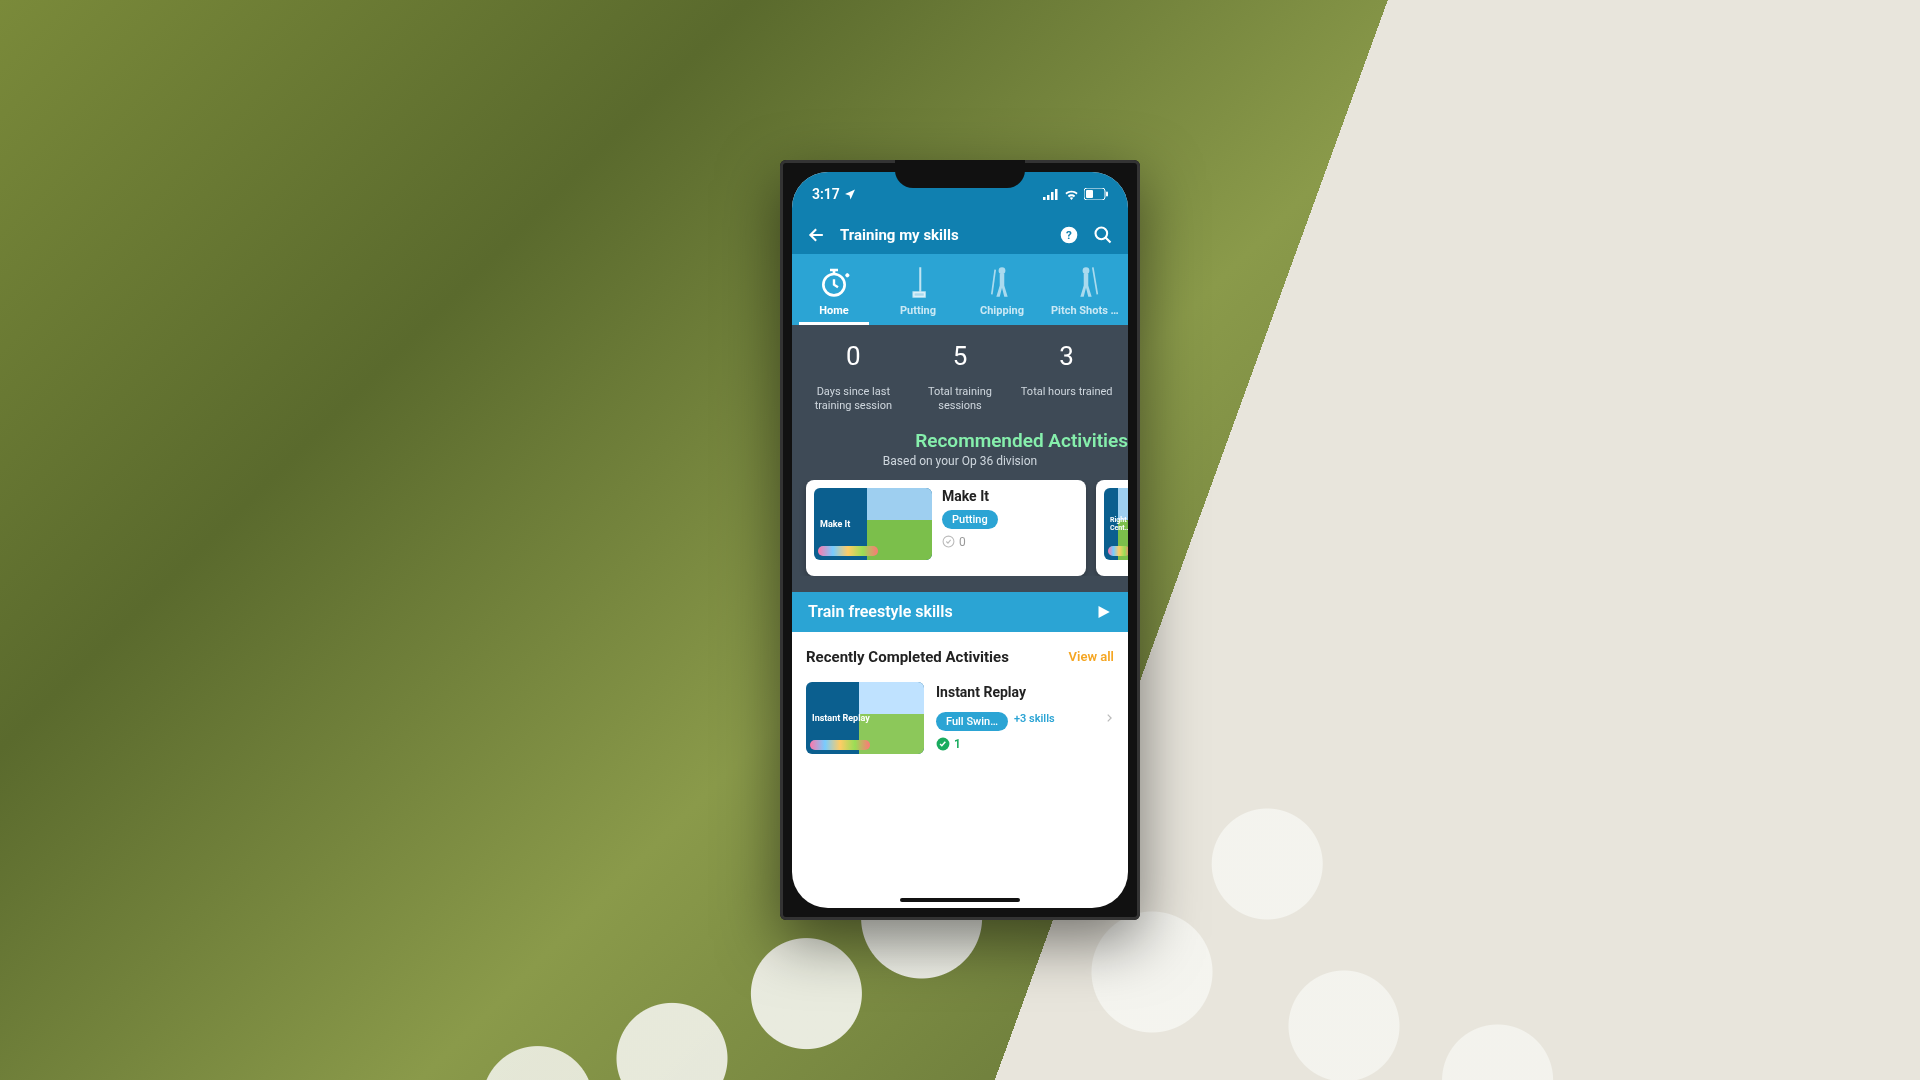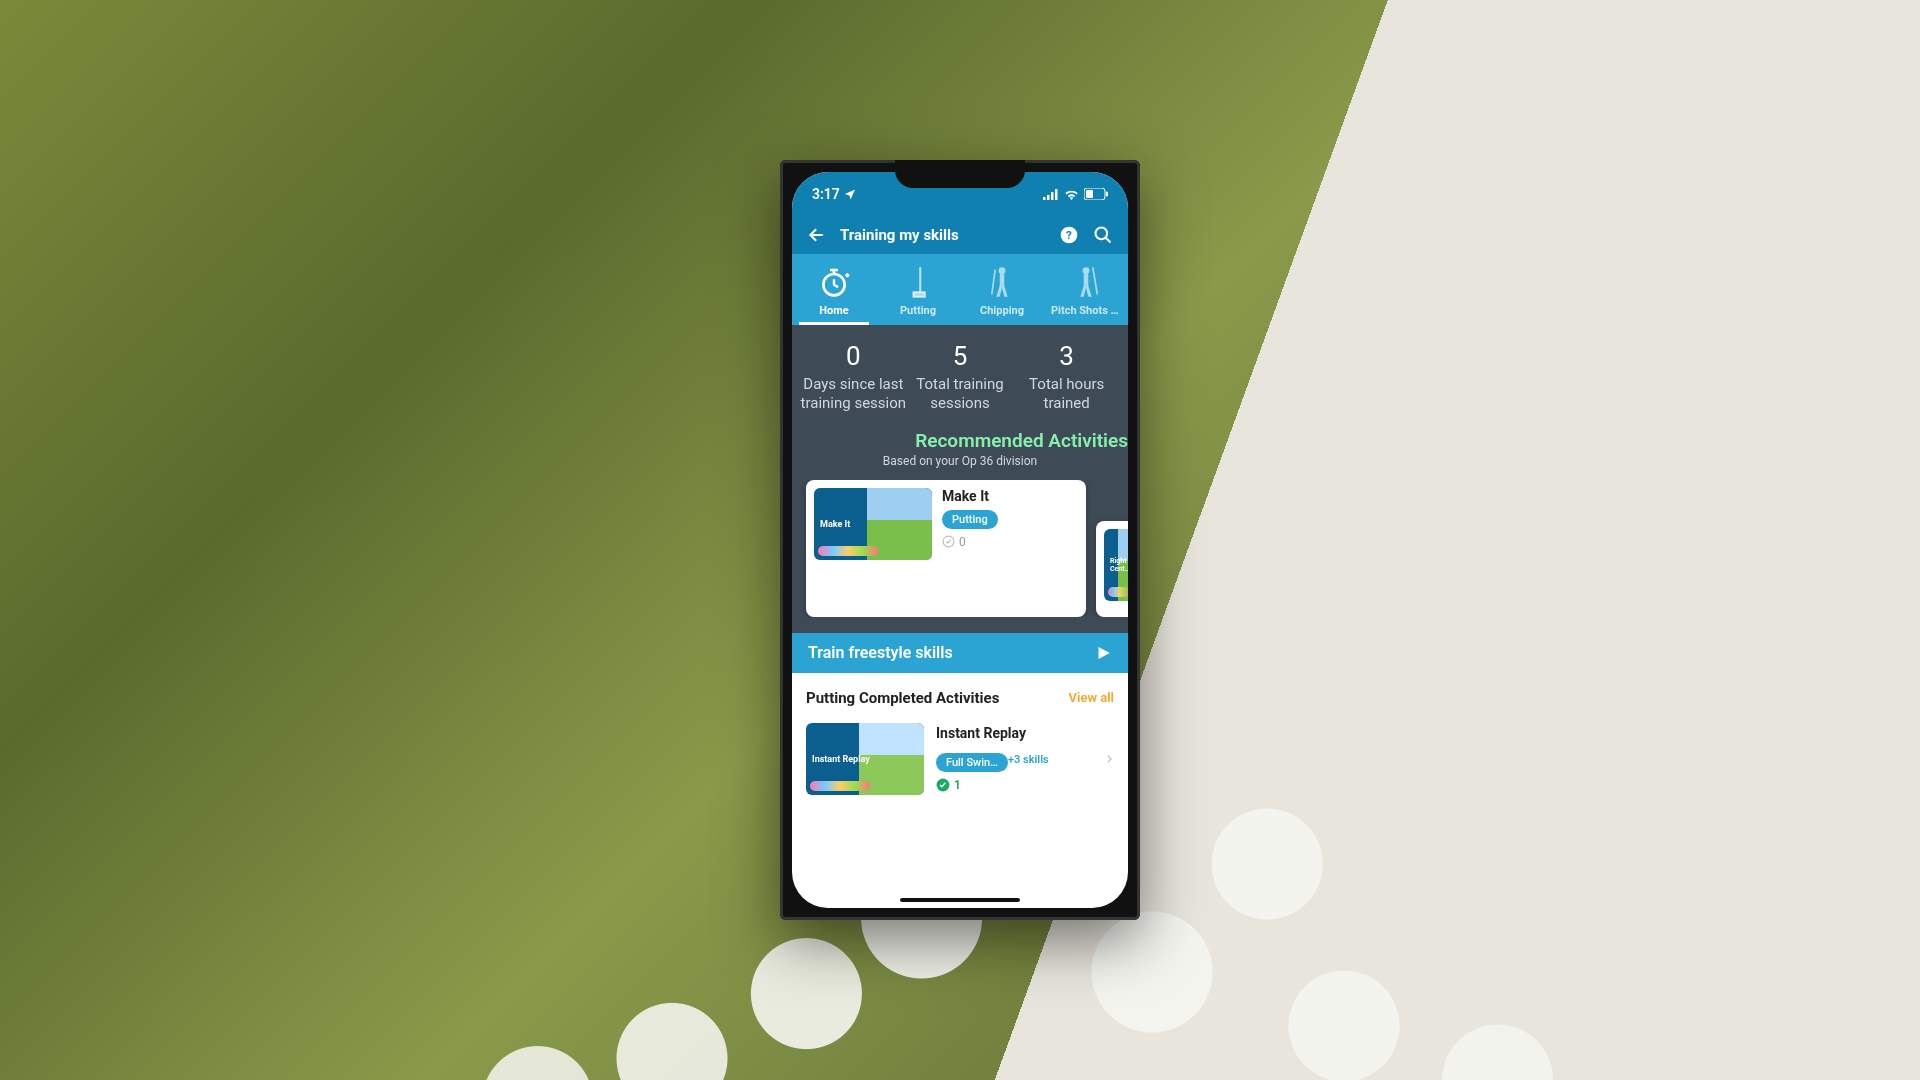--- a/index.html
+++ b/index.html
@@ -65,33 +65,33 @@
 }
 .tab.active { color:#fff; }
 .tab.active::after { content:""; position:absolute; left:8%; right:8%; bottom:0; height:3px; background:#fff; }
 .tab-icon { height:36px; display:flex; align-items:center; justify-content:center; margin-bottom:4px; }
 .tab-label { font-size:11px; white-space:nowrap; overflow:hidden; text-overflow:ellipsis; }
 .stats {
   background:#3e4a56; color:#fff; display:flex; padding:18px 8px 16px;
 }
 .stat { flex:1; text-align:center; }
 .stat-value { font-size:26px; font-weight:400; line-height:1; }
-.stat-label { font-size:15px; line-height:1.25; margin-top:6px; color:#cfd7de; }
+.stat-label { font-size:11px; line-height:1.25; margin-top:16px; color:#cfd7de; }
 .reco {
   background:#3e4a56; padding:0 0 16px; position:relative;
 }
 .reco-title { color:#86efac; font-size:19px; font-weight:600; text-align:right; }
 .reco-sub { color:#cfd7de; font-size:12px; text-align:center; margin-top:2px; margin-bottom:12px;}
 .reco-row { display:flex; gap:10px; padding-left:14px; overflow:hidden; }
 .card {
   background:#fff; border-radius:8px; width:280px; flex:none;
   display:flex; padding:8px; gap:10px; align-items:flex-start;
   box-shadow:0 2px 6px rgba(0,0,0,0.25);
 }
-.card.peek { width:40px; padding:8px 0 16px 8px;margin-top:41px; }
+.card.peek { width:40px; padding:8px 0 16px 8px; }
 .card-thumb {
   width:118px; height:72px; border-radius:6px; background:#0b5f8f; position:relative; overflow:hidden; flex:none;
 }
 .card-thumb::after{
   content:""; position:absolute; right:0; top:0; bottom:0; width:55%;
   background:linear-gradient(#9ecff0 0 45%, #7bbf4b 45% 100%);
 }
 .thumb-text{ position:absolute; left:6px; top:50%; transform:translateY(-50%); color:#fff; font-size:9px; font-weight:700; z-index:2;}
 .thumb-badges{ position:absolute; left:4px; bottom:4px; width:60px; height:10px; background:linear-gradient(90deg,#f7a,#7cf,#fc6,#9d5,#f77); border-radius:5px; z-index:2;}
 .card-info { flex:1; min-width:0; }
@@ -115,21 +115,21 @@
 }
 .recent-thumb {
   width:118px; height:72px; border-radius:6px; background:#0b5f8f; position:relative; overflow:hidden; flex:none;
 }
 .recent-thumb::after{
   content:""; position:absolute; right:0; top:0; bottom:0; width:55%;
   background:linear-gradient(#bfe2ff 0 45%, #8cc85a 45% 100%);
 }
 .recent-info { flex:1; min-width:0; }
 .recent-name { font-size:14px; font-weight:700; color:#222; }
-.recent-chips { display:flex; align-items:center; margin-top:6px;}
+.recent-chips { display:flex; align-items:center; gap:6px; margin-top:6px;}
 .more-skills { color:#2ba4d4; font-size:11px; font-weight:600; }
 .recent-meta { display:flex; align-items:center; gap:4px; color:#1aab5e; font-size:12px; margin-top:6px; font-weight:600;}
 .chevron { color:#bbb; }
 .home-indicator {
   position:absolute; bottom:6px; left:50%; transform:translateX(-50%);
   width:120px; height:4px; background:#111; border-radius:3px;
 }
 svg { display:block; }
 </style>
 </head>
@@ -286,21 +286,21 @@
         <span class="train-label">Train freestyle skills</span>
         <span>
           <svg width="18" height="20" viewBox="0 0 24 24" fill="#fff">
               <path d="M6 4l15 8-15 8z"></path>
             </svg>
         </span>
       </div>
 
       <div class="recent">
         <div class="recent-head">
-          <div class="recent-title">Putting Completed Activities</div>
+          <div class="recent-title">Recently Completed Activities</div>
           <div class="recent-viewall">View all</div>
         </div>
         <div class="recent-card">
           <div class="recent-thumb">
             <div class="thumb-text">Instant Replay</div>
             <div class="thumb-badges"></div>
           </div>
           <div class="recent-info">
             <div class="recent-name">Instant Replay</div>
             <div class="recent-chips">

